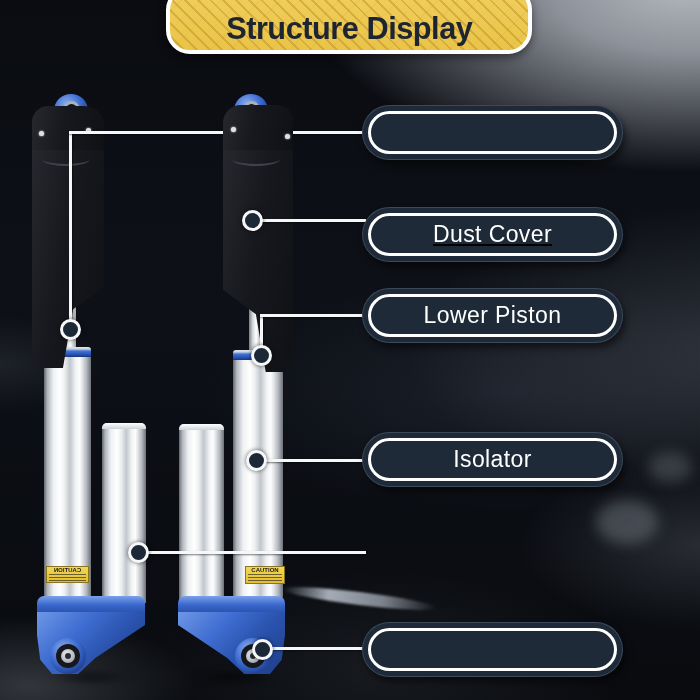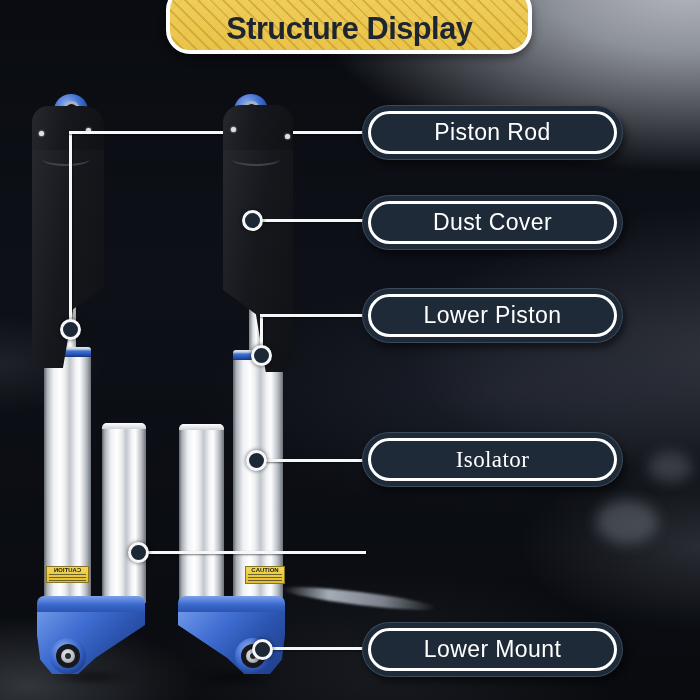--- a/index.html
+++ b/index.html
@@ -34,22 +34,22 @@
   }
   
   .pill{
     left:362px;width:261px;height:55px;z-index:40;border-radius:28px;
     background:#1e2a38;border:1px solid rgba(95,110,130,0.45);box-sizing:border-box;
     box-shadow:3px 5px 7px rgba(0,0,0,0.5);
     display:flex;align-items:center;justify-content:center;
   }
   .pill-ring{position:absolute;inset:5px;border:3px solid #ffffff;border-radius:22px;pointer-events:none;}
   .pill-text{color:#ffffff;font-size:23px;letter-spacing:0.4px;}
-  #pill-piston-rod{top:105px;} #pill-dust-cover{top:195px;} #pill-lower-spring{top:288px;}
-  #pill-isolator{top:432px;font-family:Liberation Serif, serif;} #pill-working-cylinder{top:526px;} #pill-lower-mount{top:622px;}
+  #pill-piston-rod{top:105px;} #pill-dust-cover{top:207px;text-decoration:underline;} #pill-lower-spring{top:288px;}
+  #pill-isolator{top:432px;} #pill-working-cylinder{top:526px;} #pill-lower-mount{top:622px;}
   
   .hline{height:3px;background:#f5f7f9;box-shadow:0 1px 2px rgba(0,0,0,0.5);}
   .vline{width:3px;background:#f5f7f9;box-shadow:1px 0 2px rgba(0,0,0,0.5);}
   .dot{
     width:21px;height:21px;border-radius:50%;box-sizing:border-box;
     background:#1c2836;border:3px solid #f5f7f9;box-shadow:0 0 4px rgba(0,0,0,0.6);
   }
   .co15{z-index:15;} .co30{z-index:30;}
   
   .shock-l{z-index:10;} .shock-r{z-index:20;}
@@ -160,36 +160,34 @@
   <div class="abs dot co30" style="left:246px;top:450px;"></div>
 
   <div class="abs hline co30" style="left:138px;top:551px;width:228px;"></div>
   <div class="abs dot co30" style="left:128px;top:542px;"></div>
 
   <div class="abs hline co30" style="left:263px;top:647px;width:103px;"></div>
   <div class="abs dot co30" style="left:252px;top:639px;"></div>
 
   <div class="abs pill" id="pill-piston-rod">
     <div class="pill-ring"></div>
-    <span class="pill-text">Piston Rod</span>
   </div>
   <div class="abs pill" id="pill-dust-cover">
     <div class="pill-ring"></div>
     <span class="pill-text">Dust Cover</span>
   </div>
   <div class="abs pill" id="pill-lower-spring">
     <div class="pill-ring"></div>
     <span class="pill-text">Lower Piston</span>
   </div>
   <div class="abs pill" id="pill-isolator">
     <div class="pill-ring"></div>
     <span class="pill-text">Isolator</span>
   </div>
   <div class="abs pill" id="pill-lower-mount">
     <div class="pill-ring"></div>
-    <span class="pill-text">Lower Mount</span>
   </div>
 
   <div class="abs" id="banner">
     <span id="banner-title">Structure Display</span>
   </div>
 
 </div>
 
 </body></html>

